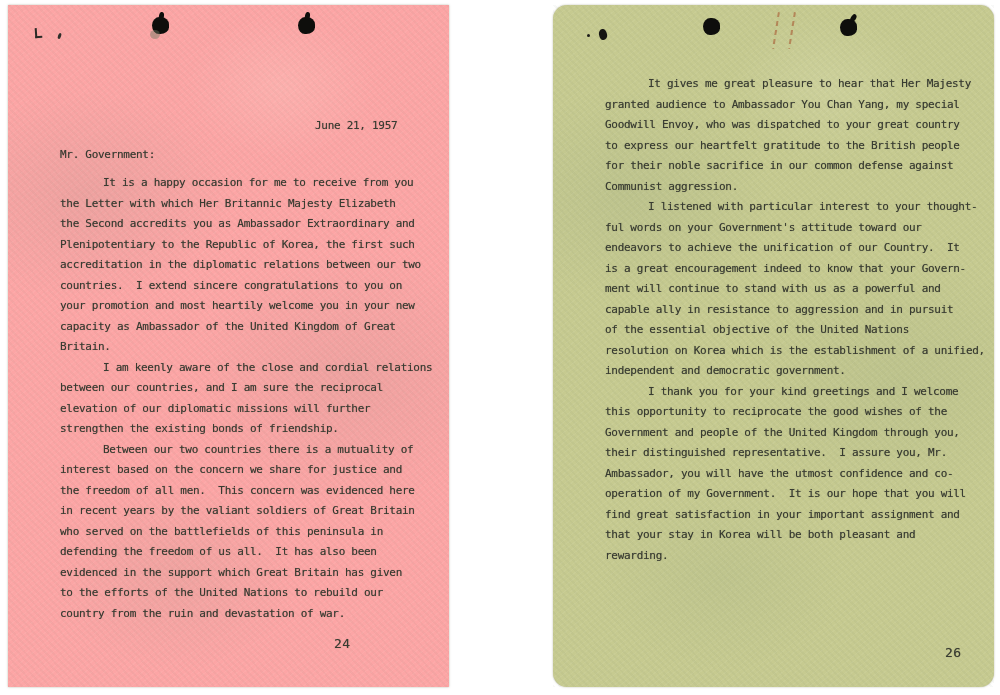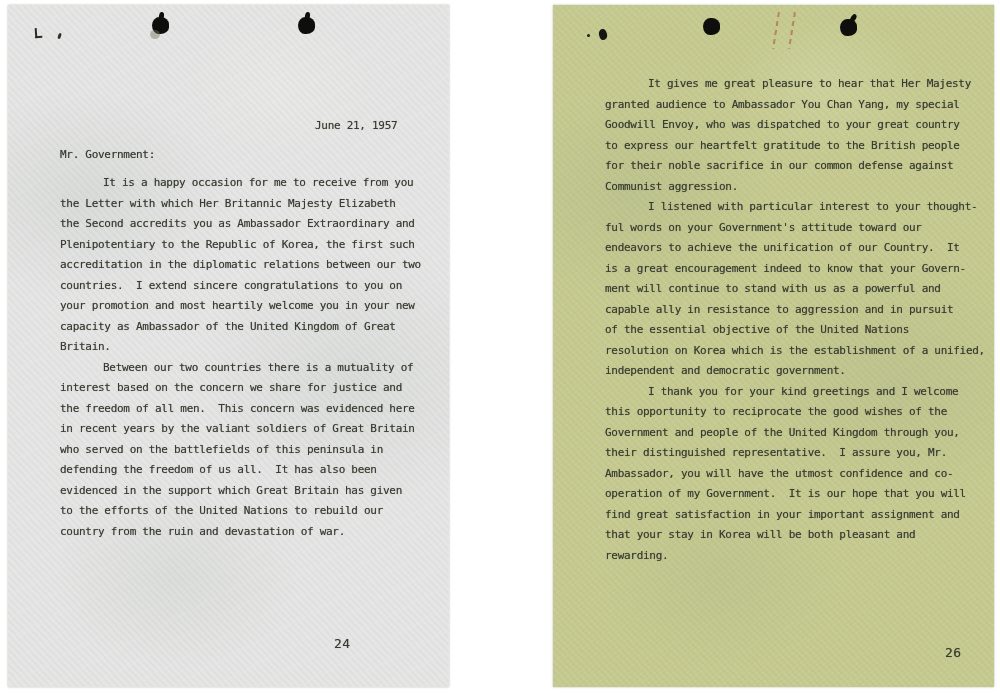--- a/index.html
+++ b/index.html
@@ -10,22 +10,22 @@
     position: relative;
     font-family: "DejaVu Sans Mono", monospace;
   }
   .page {
     position: absolute;
     top: 5px;
     width: 441px;
     height: 682px;
     box-shadow: 0 0 2px rgba(120,120,90,0.5);
   }
-  .page1 { left: 8px;  background-color: #e5e5e5; }
-  .page2 { left: 553px; background-color: #c6ca90; }
+  .page1 { left: 8px;  background-color: #fca5a5; }
+  .page2 { left: 553px; background-color: #c6ca90; border-radius: 14px; }
   .page::before { 
     content: "";
     position: absolute; inset: 0;
     background-image:
       radial-gradient(ellipse 230px 170px at 18% 28%, rgba(110,132,112,0.10), transparent 62%),
       radial-gradient(ellipse 260px 210px at 78% 55%, rgba(104,126,106,0.09), transparent 62%),
       radial-gradient(ellipse 200px 150px at 38% 84%, rgba(118,140,112,0.09), transparent 62%),
       radial-gradient(ellipse 160px 120px at 62% 12%, rgba(255,255,235,0.12), transparent 60%),
       repeating-linear-gradient(47deg, rgba(86,104,84,0.045) 0 2px, rgba(0,0,0,0) 2px 5px),
       repeating-linear-gradient(-39deg, rgba(255,255,238,0.06) 0 1px, rgba(0,0,0,0) 1px 4px);
@@ -113,21 +113,24 @@
     <div class="typed date-line">June 21, 1957</div>
     <div class="typed salutation">Mr. Government:</div>
     <div class="typed letter-body"><p>It is a happy occasion for me to receive from you
 the Letter with which Her Britannic Majesty Elizabeth
 the Second accredits you as Ambassador Extraordinary and
 Plenipotentiary to the Republic of Korea, the first such
 accreditation in the diplomatic relations between our two
 countries.  I extend sincere congratulations to you on
 your promotion and most heartily welcome you in your new
 capacity as Ambassador of the United Kingdom of Great
-Britain.</p><p>Between our two countries there is a mutuality of
+Britain.</p><p>I am keenly aware of the close and cordial relations
+between our countries, and I am sure the reciprocal
+elevation of our diplomatic missions will further
+strengthen the existing bonds of friendship.</p><p>Between our two countries there is a mutuality of
 interest based on the concern we share for justice and
 the freedom of all men.  This concern was evidenced here
 in recent years by the valiant soldiers of Great Britain
 who served on the battlefields of this peninsula in
 defending the freedom of us all.  It has also been
 evidenced in the support which Great Britain has given
 to the efforts of the United Nations to rebuild our
 country from the ruin and devastation of war.</p></div>
     <div class="typed page-number pn1">24</div>
   </div>

